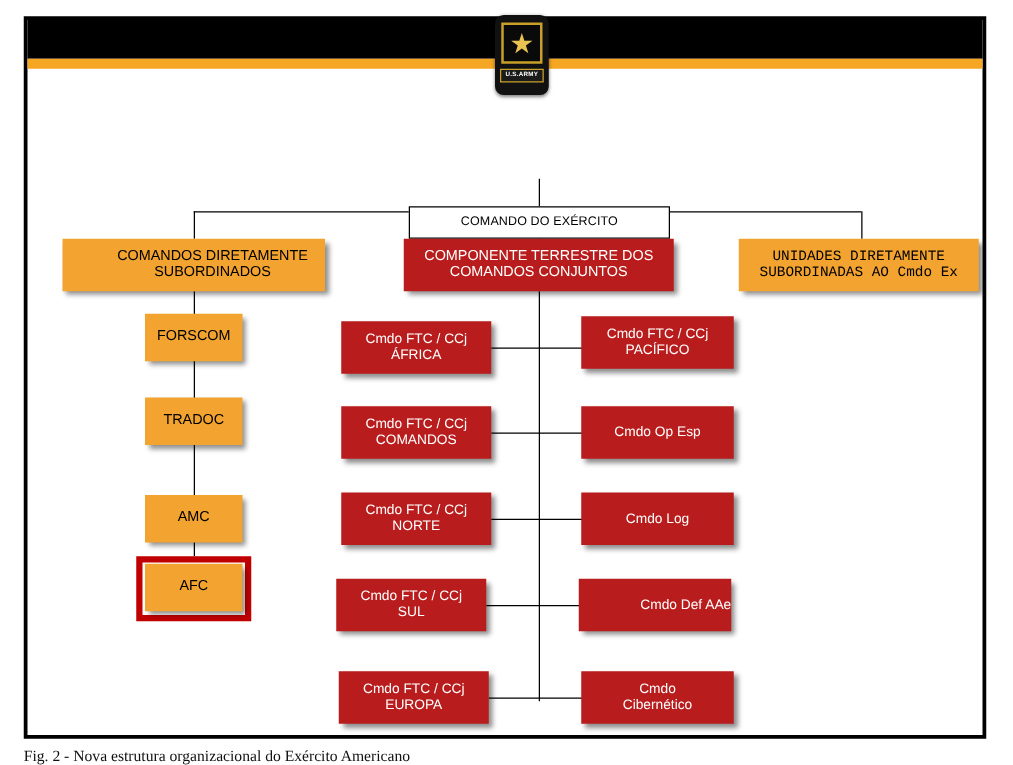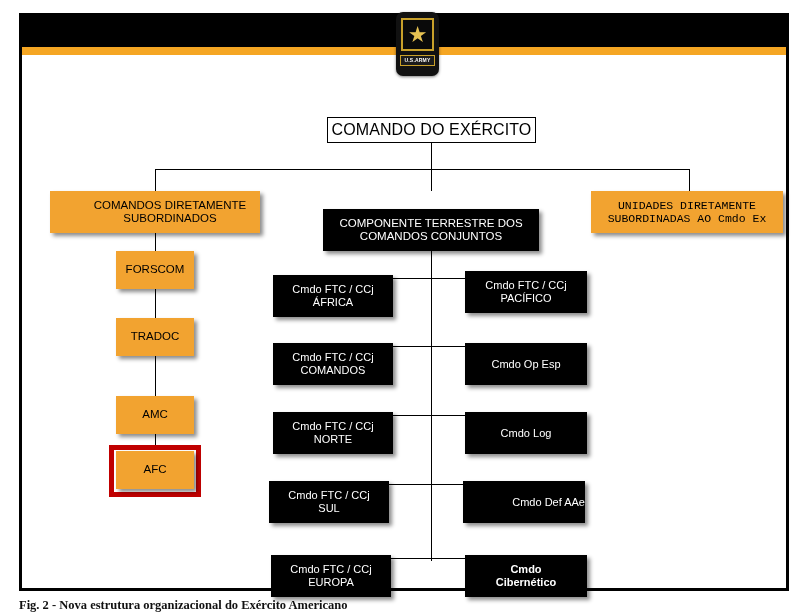--- a/index.html
+++ b/index.html
@@ -118,38 +118,38 @@
     align-items: center;
     justify-content: center;
     text-align: center;
     line-height: 1.15;
     z-index: 3;
   }
   .node-title {
     background: #ffffff;
     border: 1px solid #000000;
     color: #000000;
-    font-size: 16px;
+    font-size: 10px;
     letter-spacing: 0.1px;
+    margin-top: 48px;
   }
   .node-orange {
     background: #f2a330;
     color: #000000;
     font-size: 11.5px;
     box-shadow: 3px 3px 4px rgba(0,0,0,0.45);
   }
   .node-orange-head {
     font-size: 11.5px;
   }
   .node-black {
-    background: #000000;
+    background: #b91c1c;
     color: #ffffff;
     font-size: 11px;
     box-shadow: 3px 3px 4px rgba(0,0,0,0.45);
-    margin-top: 18px;
   }
   .node-black-head {
     font-size: 11.5px;
   }
 
   
   #afc-highlight {
     position: absolute;
     border: 5px solid #c00000;
     background: #ffffff;
@@ -161,21 +161,20 @@
   #figure-caption {
     position: absolute;
     left: 19px;
     top: 598px;
     width: 770px;
     font-family: "Liberation Serif", serif;
     font-size: 12.5px;
     color: #111111;
     white-space: nowrap;
     overflow: hidden;
-    font-weight: bold;
   }
 </style>
 </head>
 <body>
 
 <div id="figure-frame">
 
   <div id="header-band"></div>
   <div id="header-gold-stripe"></div>
 
@@ -290,21 +289,21 @@
       <span>Cmdo Def AAe</span>
     </div>
 
     <div class="conn conn-h" style="left:369px; top:503px; width:76px; height:1px;"></div>
     <div class="node node-black" style="left:249px; top:482px; width:120px; height:42px;">
       <span>
         <span>Cmdo FTC / CCj</span><br>
         <span>EUROPA</span>
       </span>
     </div>
-    <div class="node node-black" style="left:443px; top:482px; width:122px; height:42px;font-weight:bold;">
+    <div class="node node-black" style="left:443px; top:482px; width:122px; height:42px;">
       <span>
         <span>Cmdo</span><br>
         <span>Cibernético</span>
       </span>
     </div>
 
   </div>
 </div>
 
 <div id="figure-caption">Fig. 2 - Nova estrutura organizacional do Exército Americano</div>

